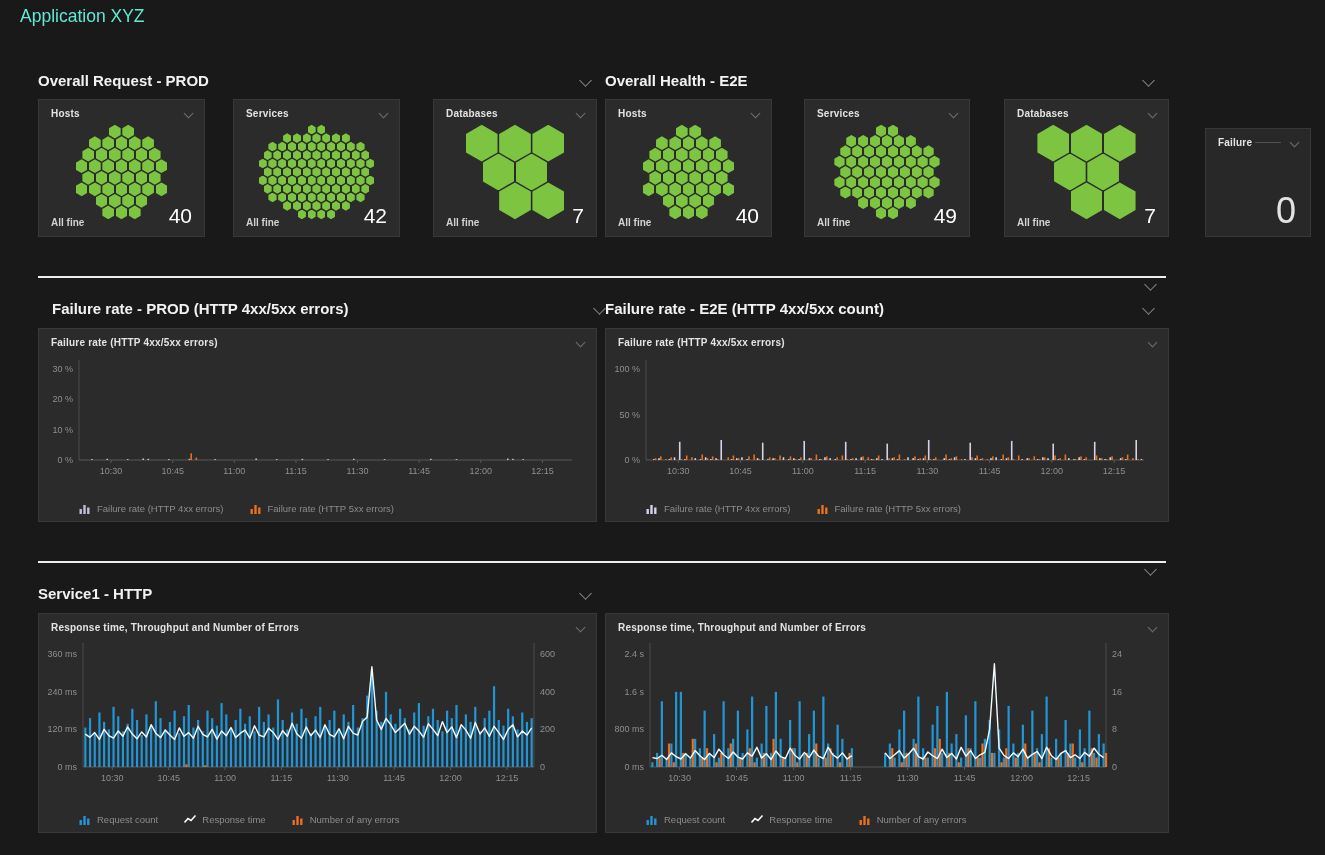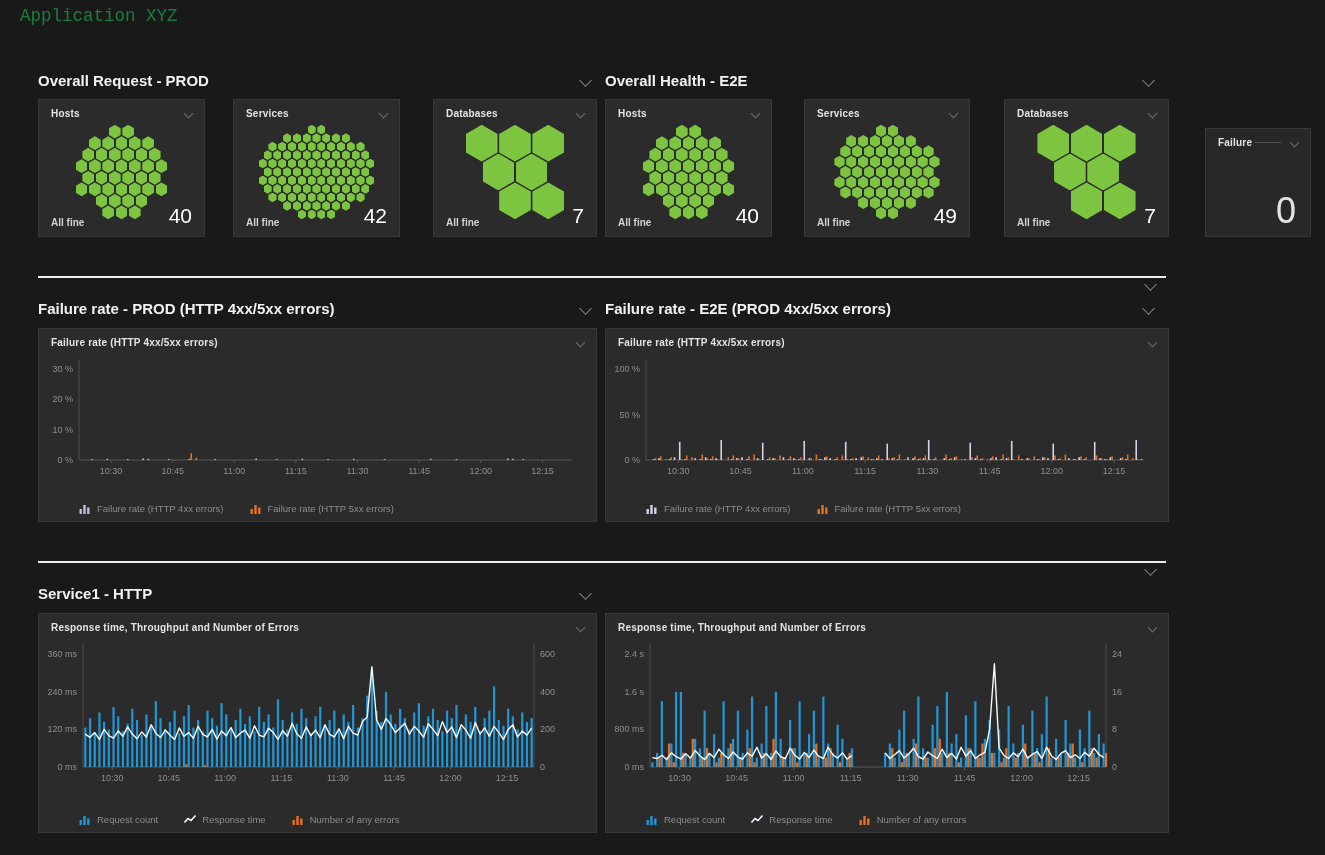--- a/index.html
+++ b/index.html
@@ -1,18 +1,18 @@
 <!DOCTYPE html>
 <html><head>
 <meta charset="utf-8">
 <style>
   html,body{margin:0;padding:0;background:#191919;width:1325px;height:855px;overflow:hidden;
     font-family:"Liberation Sans",sans-serif;-webkit-font-smoothing:antialiased;}
   .page{position:relative;width:1325px;height:855px;background:#191919;}
-  .page-title{position:absolute;left:20px;top:6px;font-size:17.5px;color:#15803d;font-family:Liberation Mono, monospace;}
+  .page-title{position:absolute;left:20px;top:6px;font-size:17.5px;color:#5eead4;}
   .sec-head{position:absolute;height:20px;display:flex;justify-content:space-between;align-items:center;
     font-size:15px;font-weight:bold;color:#f2f2f2;}
   .chev{width:8px;height:8px;border-right:1.5px solid #888;border-bottom:1.5px solid #888;
     transform:rotate(45deg);display:inline-block;flex:0 0 auto;}
   .chev.small{width:6px;height:6px;border-color:#6e6e6e;}
   .tile{position:absolute;background:#2b2b2b;border:1px solid #383838;box-sizing:border-box;}
   .tile-head{display:flex;align-items:center;justify-content:space-between;padding:8px 12px 4px 12px;}
   .tile-title{font-size:10px;font-weight:bold;color:#e3e3e3;letter-spacing:.2px;}
   .hexwrap{position:absolute;left:10px;right:10px;top:24px;bottom:16px;}
   .hex{position:absolute;clip-path:polygon(50% 0,100% 25%,100% 75%,50% 100%,0 75%,0 25%);}
@@ -370,26 +370,26 @@
       <span class="tile-title">Failure</span>
       <span class="spark"></span>
       <span class="chev small"></span>
     </div>
     <div class="problems-value">0</div>
   </div>
 
   <div class="divider" style="left:38px;top:276px;width:1128px"></div>
   <span class="chev div-chev" style="left:1146px;top:280px"></span>
 
-  <div class="sec-head" style="left:38px;top:298px;width:552px">
+  <div class="sec-head" style="left:52px;top:298px;width:552px">
     <span>Failure rate - PROD (HTTP 4xx/5xx errors)</span>
     <span class="chev"></span>
   </div>
   <div class="sec-head" style="left:605px;top:298px;width:548px">
-    <span>Failure rate - E2E (PROD 4xx/5xx errors)</span>
+    <span>Failure rate - E2E (HTTP 4xx/5xx count)</span>
     <span class="chev"></span>
   </div>
 
   <div class="tile" style="left:38px;top:328px;width:559px;height:194px">
     <div class="tile-head">
       <span class="tile-title">Failure rate (HTTP 4xx/5xx errors)</span>
       <span class="chev small"></span>
     </div>
     <svg class="chart" id="chart-0" style="height:132px" viewBox="0 0 557 132">
         <line x1="40" y1="8" x2="40" y2="108" stroke="#4d4d4d" stroke-width="1"></line>

